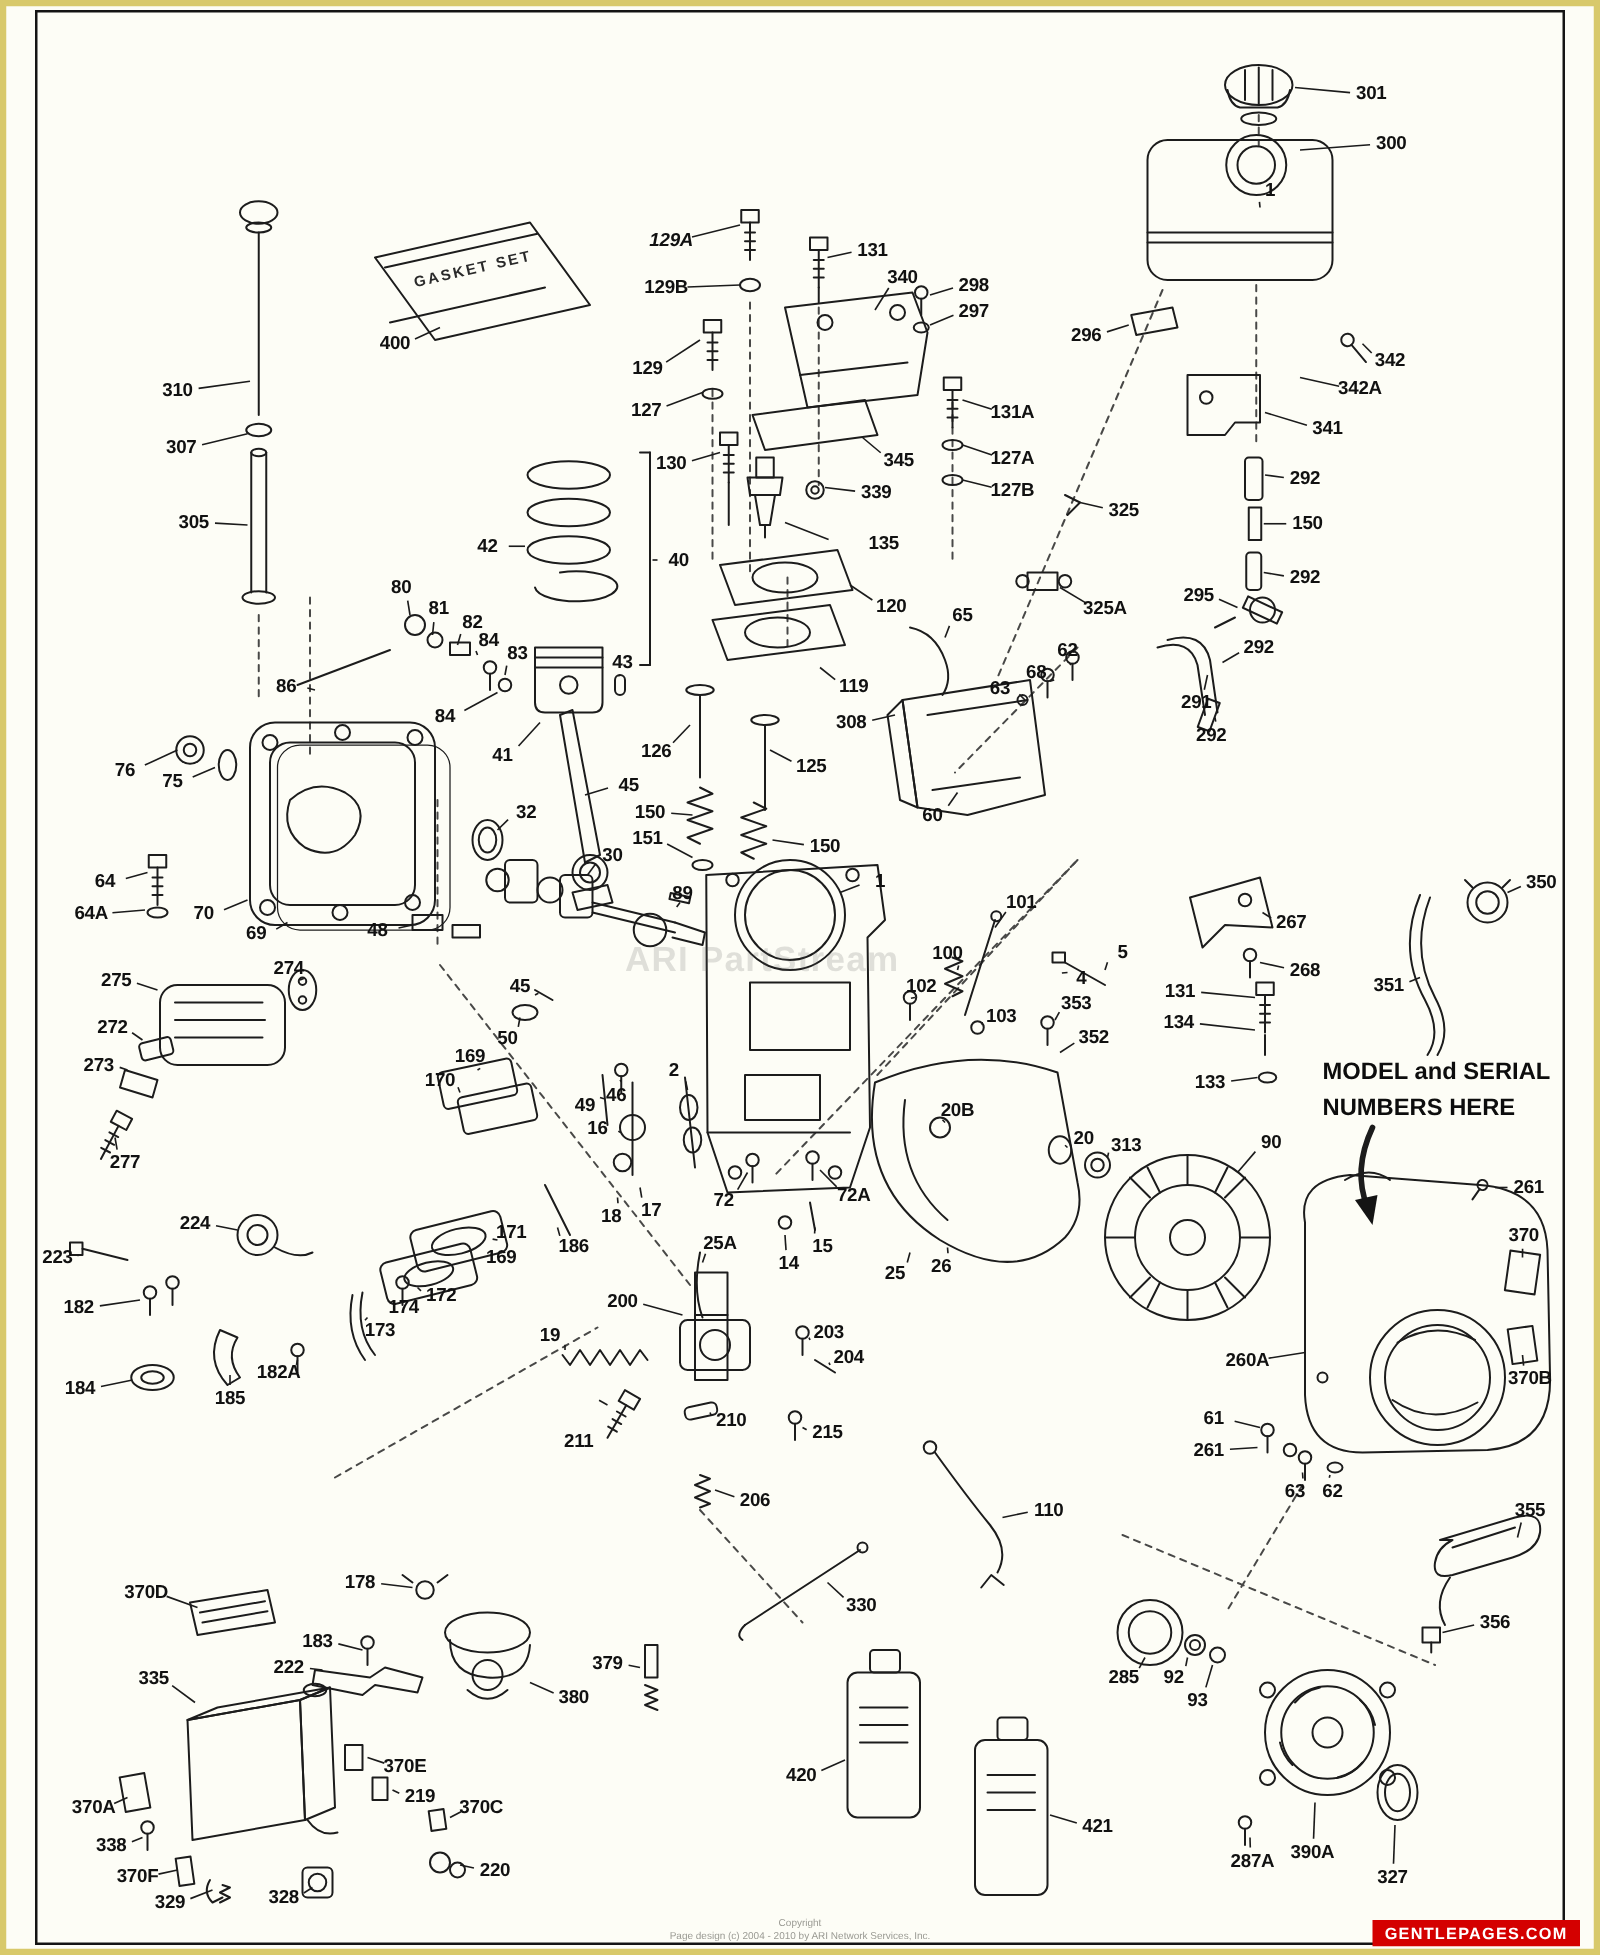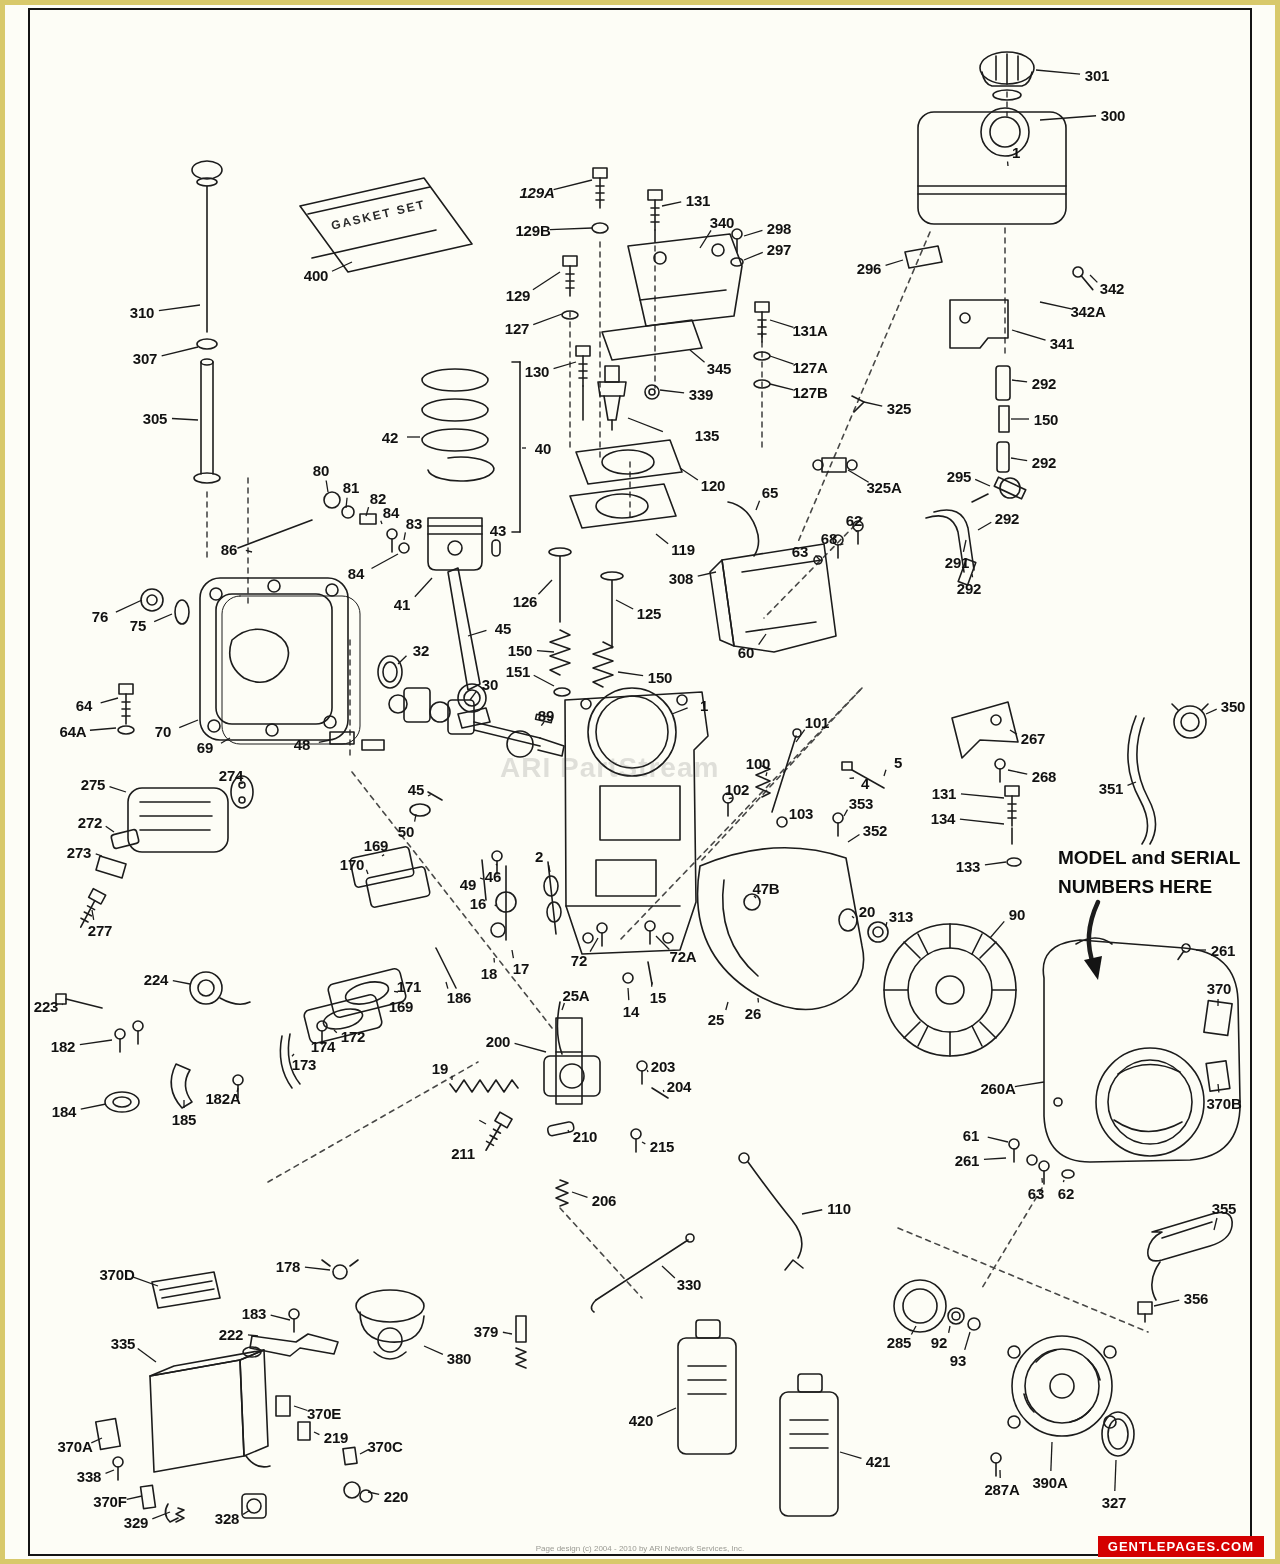--- a/index.html
+++ b/index.html
@@ -764,21 +764,21 @@
       <div class="part-label" style="left: 463px; top: 1117px; margin-top: 36px;">211</div>
       <div class="part-label" style="left: 585px; top: 1136px;">210</div>
       <div class="part-label" style="left: 662px; top: 1146px;">215</div>
       <div class="part-label" style="left: 604px; top: 1200px;">206</div>
       <div class="part-label" style="left: 817px; top: 722px;">101</div>
       <div class="part-label" style="left: 758px; top: 763px;">100</div>
       <div class="part-label" style="left: 737px; top: 789px;">102</div>
       <div class="part-label" style="left: 801px; top: 813px;">103</div>
       <div class="part-label" style="left: 861px; top: 803px;">353</div>
       <div class="part-label" style="left: 875px; top: 830px;">352</div>
-      <div class="part-label" style="left: 766px; top: 888px;">47B</div>
+      <div class="part-label" style="left: 766px; top: 888px;">20B</div>
       <div class="part-label" style="left: 867px; top: 911px;">20</div>
       <div class="part-label" style="left: 901px; top: 916px;">313</div>
       <div class="part-label" style="left: 716px; top: 1019px;">25</div>
       <div class="part-label" style="left: 753px; top: 1013px;">26</div>
       <div class="part-label" style="left: 898px; top: 762px;">5</div>
       <div class="part-label" style="left: 865px; top: 783px;">4</div>
       <div class="part-label" style="left: 1033px; top: 738px;">267</div>
       <div class="part-label" style="left: 1044px; top: 776px;">268</div>
       <div class="part-label" style="left: 944px; top: 793px;">131</div>
       <div class="part-label" style="left: 943px; top: 818px;">134</div>
@@ -825,17 +825,18 @@
     </div>
 
   <div class="gasket-text">GASKET SET</div>
 
   <div class="model-note">
     <div>MODEL and SERIAL</div>
     <div>NUMBERS HERE</div>
   </div>
 
   <div class="footer-copy">
+    <div>Copyright</div>
     <div>Page design (c) 2004 - 2010 by ARI Network Services, Inc.</div>
   </div>
 
   <div class="badge">GENTLEPAGES.COM</div>
 </div>
 
 </body></html>

